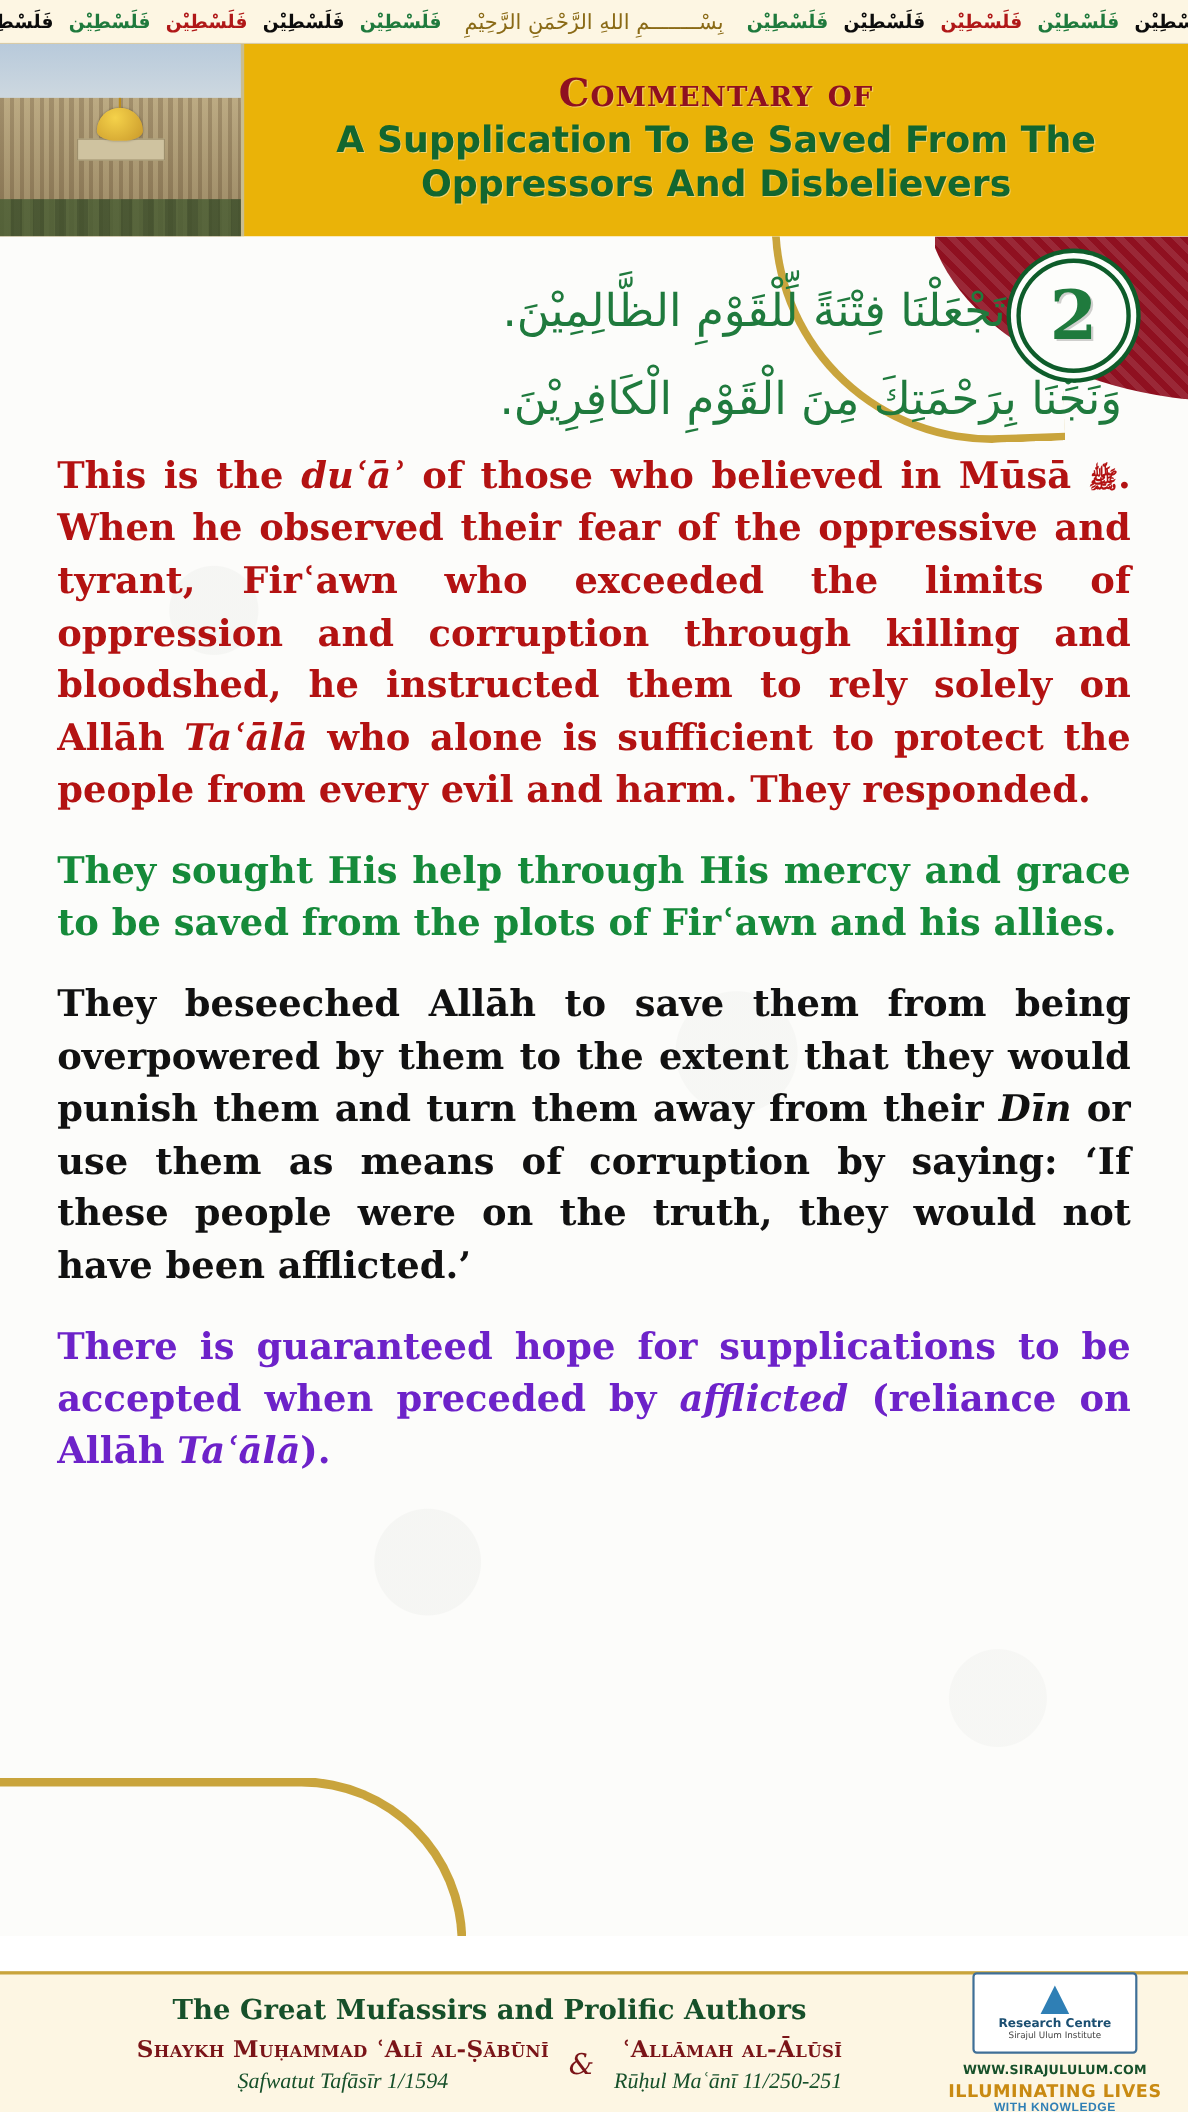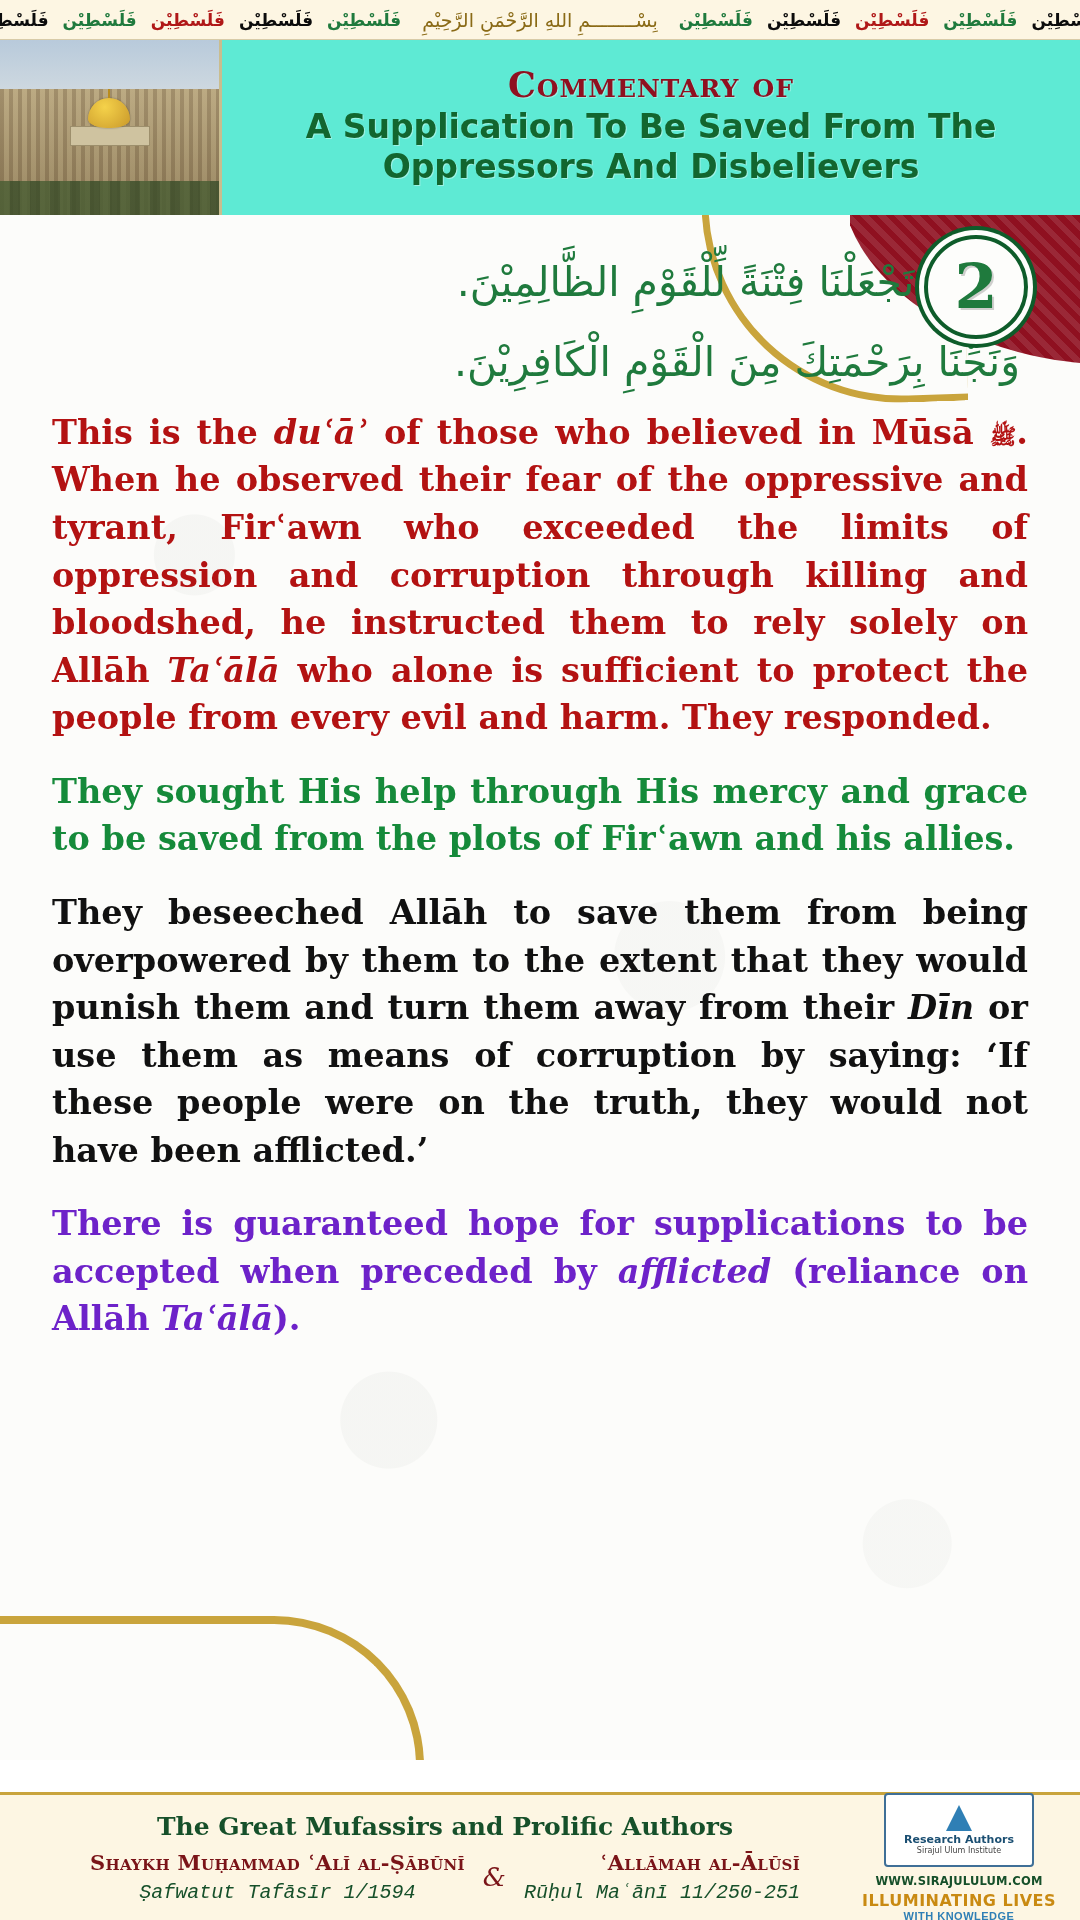--- a/index.html
+++ b/index.html
@@ -49,21 +49,21 @@
     padding: 0 14px;
     font-weight: normal;
   }
 
   
   .header {
     position: absolute;
     top: 40px; left: 0;
     width: 1080px;
     height: 175px;
-    background: #5eead4;
+    background: #eab308;
     display: flex;
     align-items: stretch;
   }
   .header-photo {
     width: 222px;
     height: 175px;
     position: relative;
     overflow: hidden;
     background: linear-gradient(#9fb7cc 0%, #b9c9d6 28%, #c7b48b 32%, #b6a276 60%, #a3906a 100%);
     border-right: 3px solid #c9bd8f;
@@ -283,21 +283,21 @@
   .author-name {
     font-family: "DejaVu Serif", serif;
     font-size: 21px;
     font-weight: bold;
     color: #7a1418;
     font-variant: small-caps;
     letter-spacing: .3px;
     text-align: right;
   }
   .author-src {
-    font-family: Liberation Mono, monospace;
+    font-family: Liberation Serif, serif;
     font-size: 20px;
     font-style: italic;
     color: #16502a;
     margin-top: 6px;
   }
   .amp {
     font-family: "DejaVu Serif", serif;
     font-size: 26px;
     font-style: italic;
     color: #7a1418;
@@ -450,21 +450,21 @@
         <div class="amp">&amp;</div>
         <div class="author">
           <div class="author-name">ʿAllāmah al-Ālūsī</div>
           <div class="author-src">Rūḥul Maʿānī 11/250-251</div>
         </div>
       </div>
     </div>
     <div class="footer-logo">
       <div class="logo-box">
         <div class="logo-mark"></div>
-        <div class="logo-text1">Research Authors</div>
+        <div class="logo-text1">Research Centre</div>
         <div class="logo-text2">Sirajul Ulum Institute</div>
       </div>
       <div class="logo-url">WWW.SIRAJULULUM.COM</div>
       <div class="logo-tag1">ILLUMINATING LIVES</div>
       <div class="logo-tag2">WITH KNOWLEDGE</div>
     </div>
   </div>
 
 </div>
 

